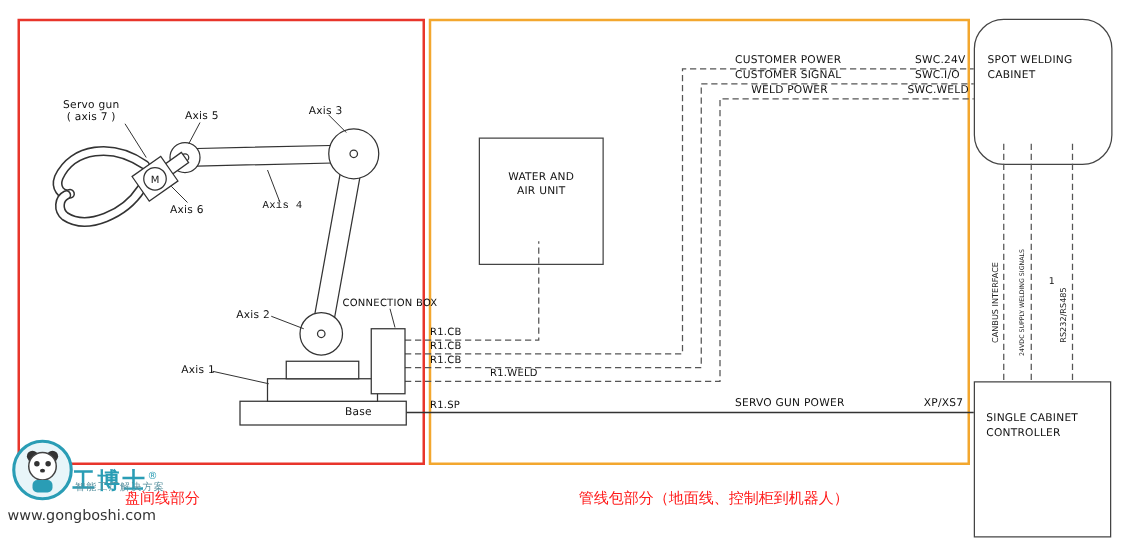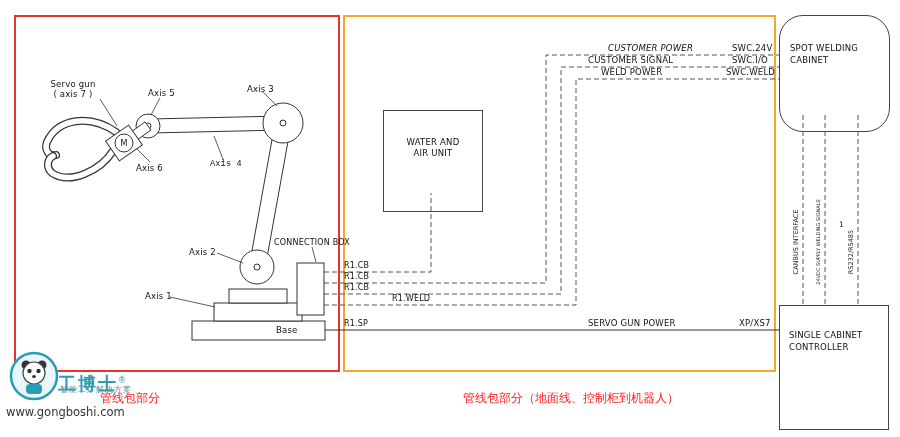--- a/index.html
+++ b/index.html
@@ -122,36 +122,36 @@
   <div class="lbl" style="left:145px;top:291px;">Axis 1</div>
   <div class="lbl" style="left:276px;top:325px;">Base</div>
   <div class="lbl small" style="left:274px;top:238px;">CONNECTION BOX</div>
 
   <div class="lbl small" style="left:344px;top:261px;">R1.CB</div>
   <div class="lbl small" style="left:344px;top:272px;">R1.CB</div>
   <div class="lbl small" style="left:344px;top:283px;">R1.CB</div>
   <div class="lbl small" style="left:344px;top:294px;padding-left:48px;">R1.WELD</div>
   <div class="lbl small" style="left:344px;top:319px;">R1.SP</div>
 
-  <div class="lbl" style="left:608px;top:43px;font-style:italic;">CUSTOMER POWER</div>
+  <div class="lbl" style="left:588px;top:43px;">CUSTOMER POWER</div>
   <div class="lbl" style="left:732px;top:43px;text-align:center;">SWC.24V</div>
   <div class="lbl" style="left:588px;top:55px;">CUSTOMER SIGNAL</div>
   <div class="lbl" style="left:732px;top:55px;">SWC.I/O</div>
   <div class="lbl" style="left:601px;top:67px;">WELD POWER</div>
   <div class="lbl" style="left:726px;top:67px;">SWC.WELD</div>
 
   <div class="lbl" style="left:588px;top:318px;">SERVO GUN POWER</div>
   <div class="lbl" style="left:739px;top:318px;">XP/XS7</div>
 
   <div class="vlbl" style="left:796px;top:242px;">CANBUS INTERFACE</div>
   <div class="vlbl tiny" style="left:818px;top:242px;">24VDC SUPPLY WELDING SIGNALS</div>
   <div class="vlbl" style="left:851px;top:252px;">RS232/RS485</div>
   <div class="lbl" style="left:839px;top:220px;font-size:7.5px;">1</div>
 
-  <div class="caption" style="left:100px;top:390px;">管线包部分</div>
+  <div class="caption" style="left:100px;top:390px;">盘间线部分</div>
   <div class="caption" style="left:463px;top:390px;">管线包部分（地面线、控制柜到机器人）</div>
 
   <div class="wm-logo">
     <svg width="52" height="52" viewBox="0 0 52 52">
       <circle cx="26" cy="26" r="23" fill="#e8f5f9" stroke="#2a9db5" stroke-width="2.5"></circle>
       <circle cx="18" cy="15" r="4.5" fill="#333"></circle>
       <circle cx="34" cy="15" r="4.5" fill="#333"></circle>
       <circle cx="26" cy="23" r="11" fill="#fff" stroke="#444" stroke-width="1.2"></circle>
       <circle cx="21.5" cy="21" r="2.2" fill="#333"></circle>
       <circle cx="30.5" cy="21" r="2.2" fill="#333"></circle>

